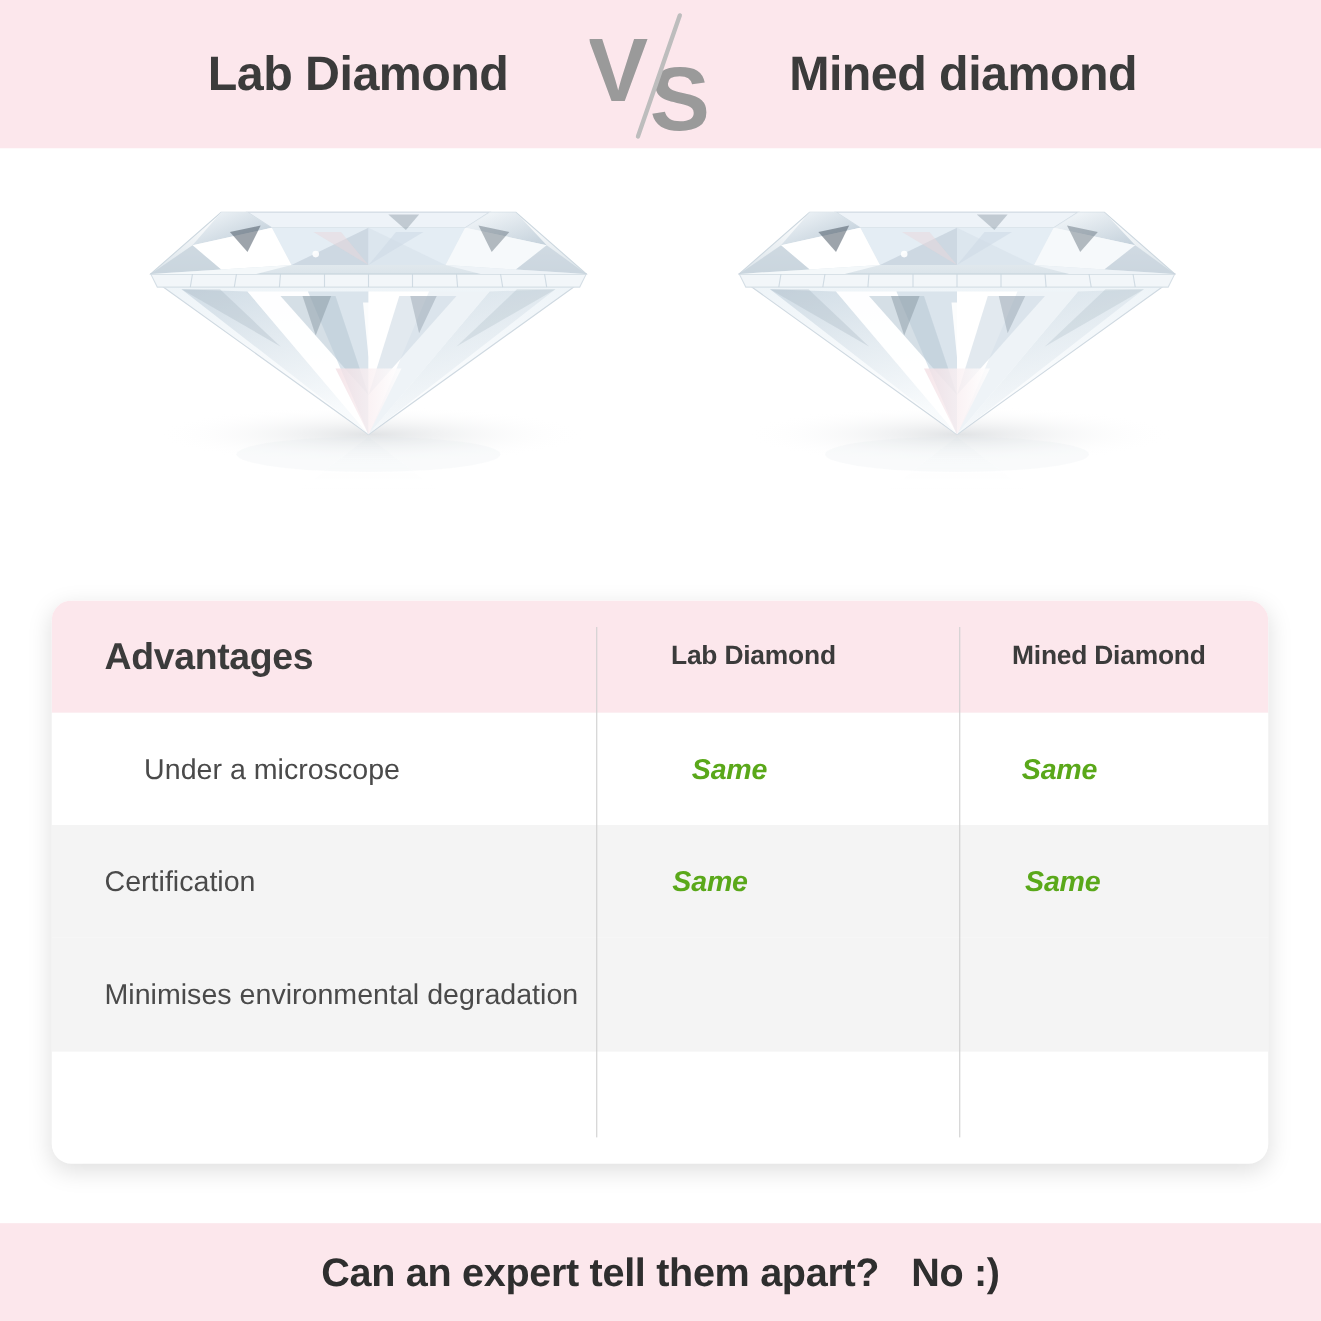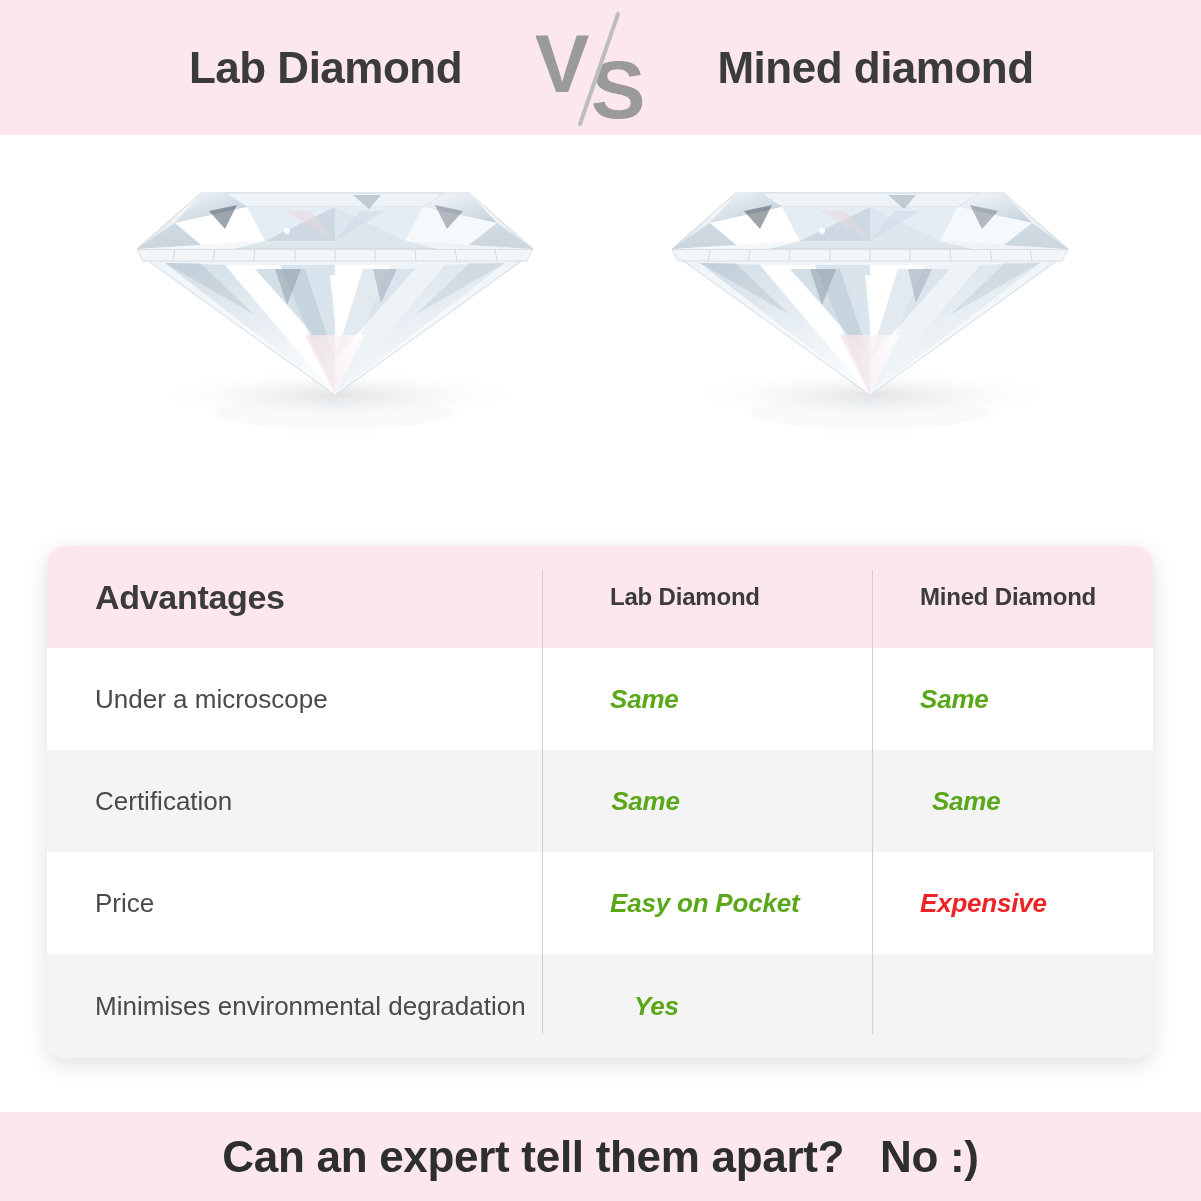--- a/index.html
+++ b/index.html
@@ -90,21 +90,21 @@
     display: flex;
     align-items: center;
     box-sizing: border-box;
     position: relative;
   }
   .t-head {
     height: 102px;
     background: #fce7ec;
   }
   .t-body-row { height: 102px; }
-  .t-body-row.odd  { background: #ffffff; }
+  .t-body-row.odd  { background: #ffffff; padding-left: 36px; }
   .t-body-row.even { background: #f4f4f4; gap: 24px; }
   .t-body-row.last { height: 104px; }
 
   .c-feature { width: 495px; box-sizing: border-box; padding-left: 48px; }
   .c-lab     { width: 330px; box-sizing: border-box; padding-left: 68px; }
   .c-mined   { width: 281px; box-sizing: border-box; padding-left: 48px; }
 
   .head-advantages {
     font-size: 34px;
     font-weight: bold;
@@ -149,21 +149,21 @@
     position: absolute;
     left: 0; top: 1112px;
     width: 1201px;
     height: 89px;
     background: #fce7ec;
     display: flex;
     align-items: center;
     justify-content: center;
   }
   .footer-text {
-    font-size: 44px;
+    font-size: 36px;
     font-weight: bold;
     color: #2e2e2e;
     letter-spacing: -0.3px;
     white-space: pre;
   }
 </style>
 </head>
 <body>
 
 <div class="header-band">
@@ -388,27 +388,21 @@
     <div class="c-lab val good">Same</div>
     <div class="c-mined val good">Same</div>
   </div>
 
   <div class="t-row t-body-row even">
     <div class="c-feature feature-text">Certification</div>
     <div class="c-lab val good">Same</div>
     <div class="c-mined val good">Same</div>
   </div>
 
-  <div class="t-row t-body-row odd">
-    <div class="c-feature feature-text">Price</div>
-    <div class="c-lab val good">Easy on Pocket</div>
-    <div class="c-mined val bad">Expensive</div>
-  </div>
 
   <div class="t-row t-body-row even last">
     <div class="c-feature feature-text">Minimises environmental degradation</div>
-    <div class="c-lab val good">Yes</div>
   </div>
 </div>
 
 <div class="footer-band">
   <div class="footer-text">Can an expert tell them apart?   No :)</div>
 </div>
 
 </body></html>

